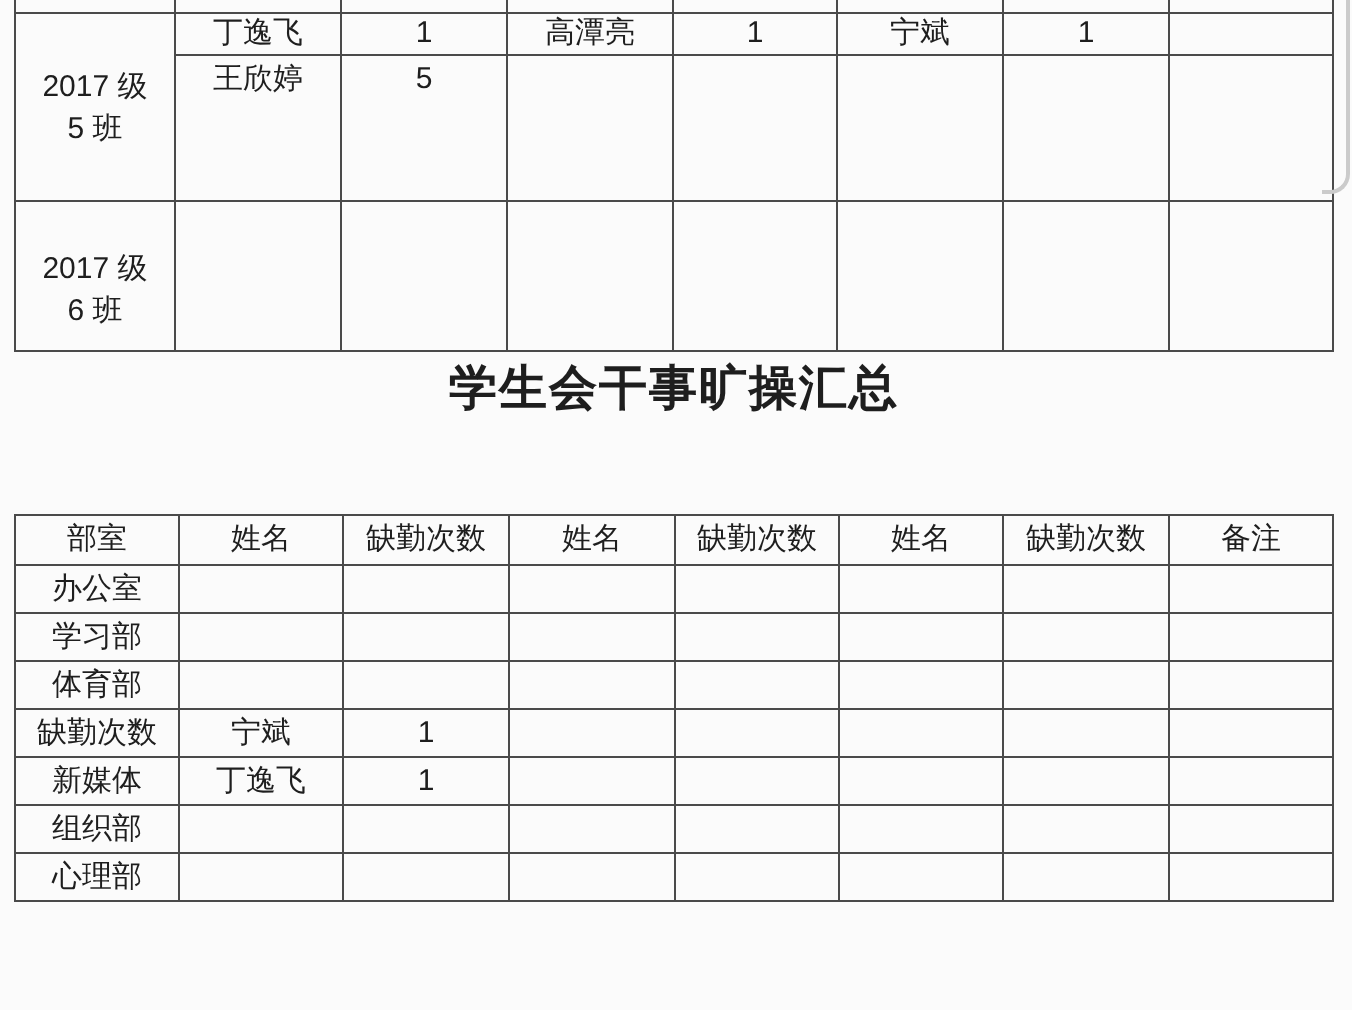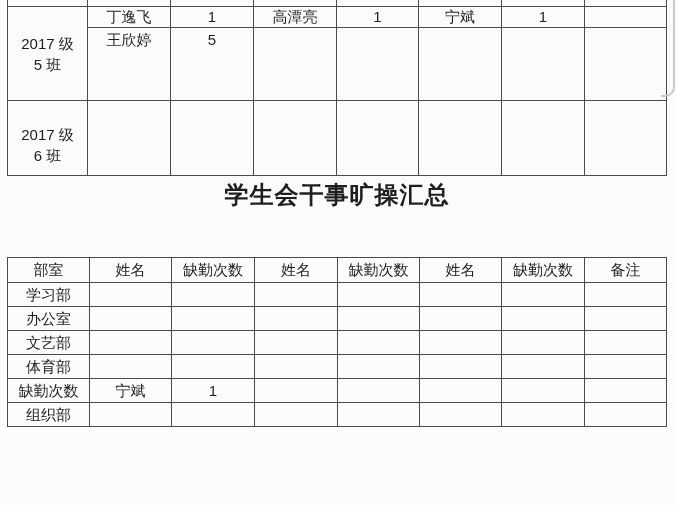--- a/index.html
+++ b/index.html
@@ -126,41 +126,31 @@
     <th>部室</th>
     <th>姓名</th>
     <th>缺勤次数</th>
     <th>姓名</th>
     <th>缺勤次数</th>
     <th>姓名</th>
     <th>缺勤次数</th>
     <th>备注</th>
   </tr>
   <tr>
+    <td>办公室</td>
+    <td></td>
+    <td></td>
+    <td></td>
+    <td></td>
+    <td></td>
+    <td></td>
+    <td></td>
+  </tr>
+  <tr>
     <td>学习部</td>
-    <td></td>
-    <td></td>
-    <td></td>
-    <td></td>
-    <td></td>
-    <td></td>
-    <td></td>
-  </tr>
-  <tr>
-    <td>办公室</td>
-    <td></td>
-    <td></td>
-    <td></td>
-    <td></td>
-    <td></td>
-    <td></td>
-    <td></td>
-  </tr>
-  <tr>
-    <td>文艺部</td>
     <td></td>
     <td></td>
     <td></td>
     <td></td>
     <td></td>
     <td></td>
     <td></td>
   </tr>
   <tr>
     <td>体育部</td>
@@ -176,21 +166,41 @@
     <td>缺勤次数</td>
     <td>宁斌</td>
     <td>1</td>
     <td></td>
     <td></td>
     <td></td>
     <td></td>
     <td></td>
   </tr>
   <tr>
+    <td>新媒体</td>
+    <td>丁逸飞</td>
+    <td>1</td>
+    <td></td>
+    <td></td>
+    <td></td>
+    <td></td>
+    <td></td>
+  </tr>
+  <tr>
     <td>组织部</td>
+    <td></td>
+    <td></td>
+    <td></td>
+    <td></td>
+    <td></td>
+    <td></td>
+    <td></td>
+  </tr>
+  <tr>
+    <td>心理部</td>
     <td></td>
     <td></td>
     <td></td>
     <td></td>
     <td></td>
     <td></td>
     <td></td>
   </tr>
 </tbody>
   </table>

